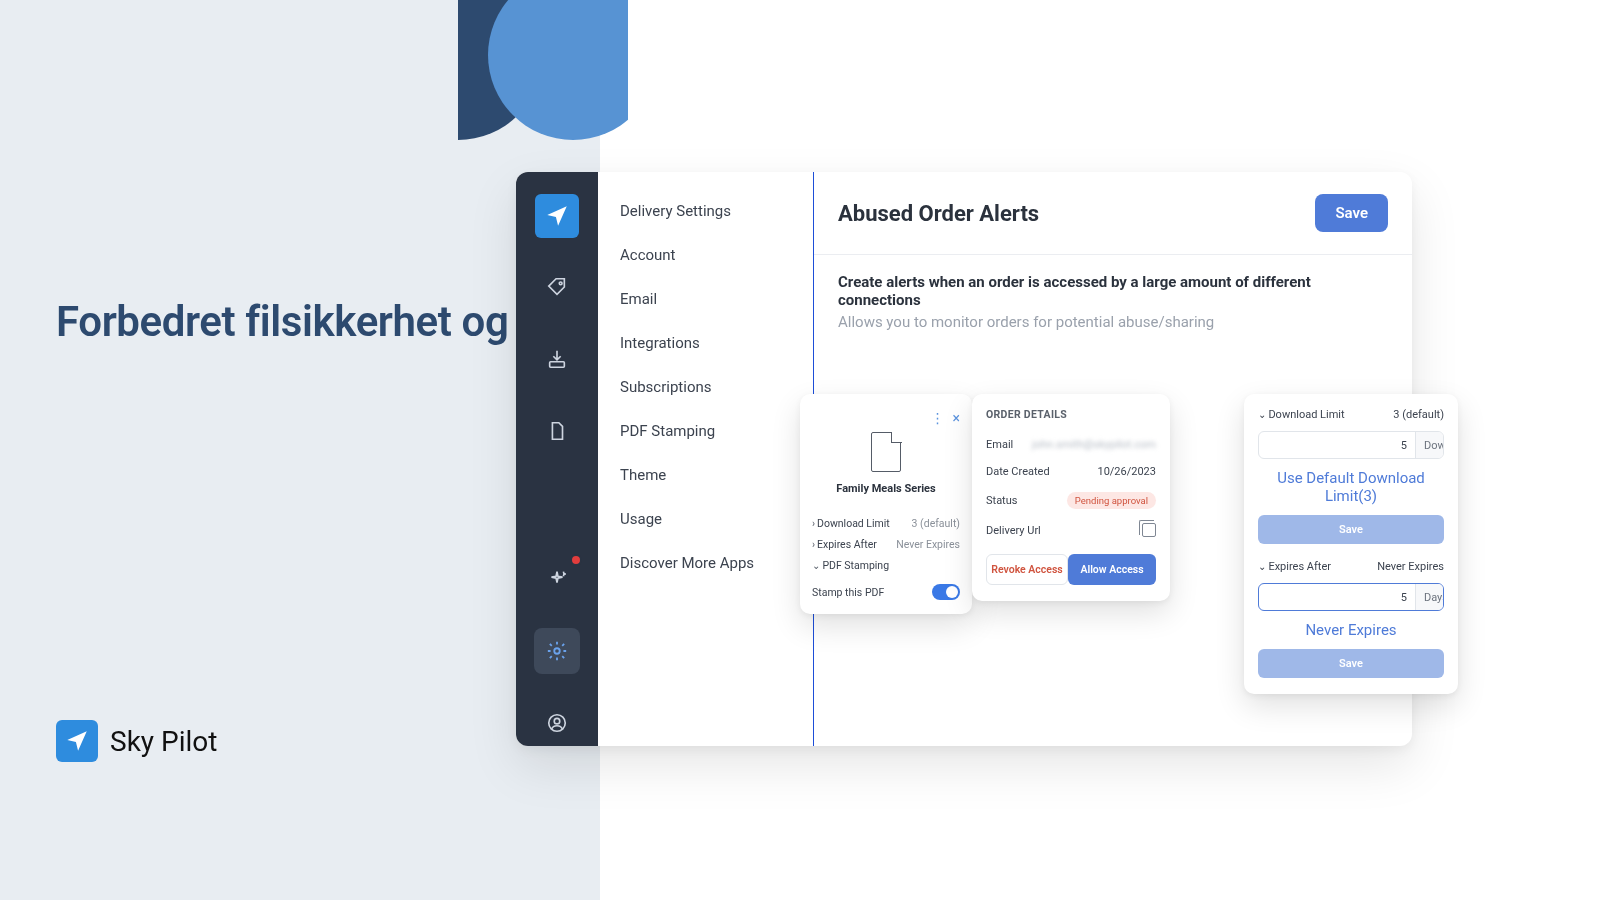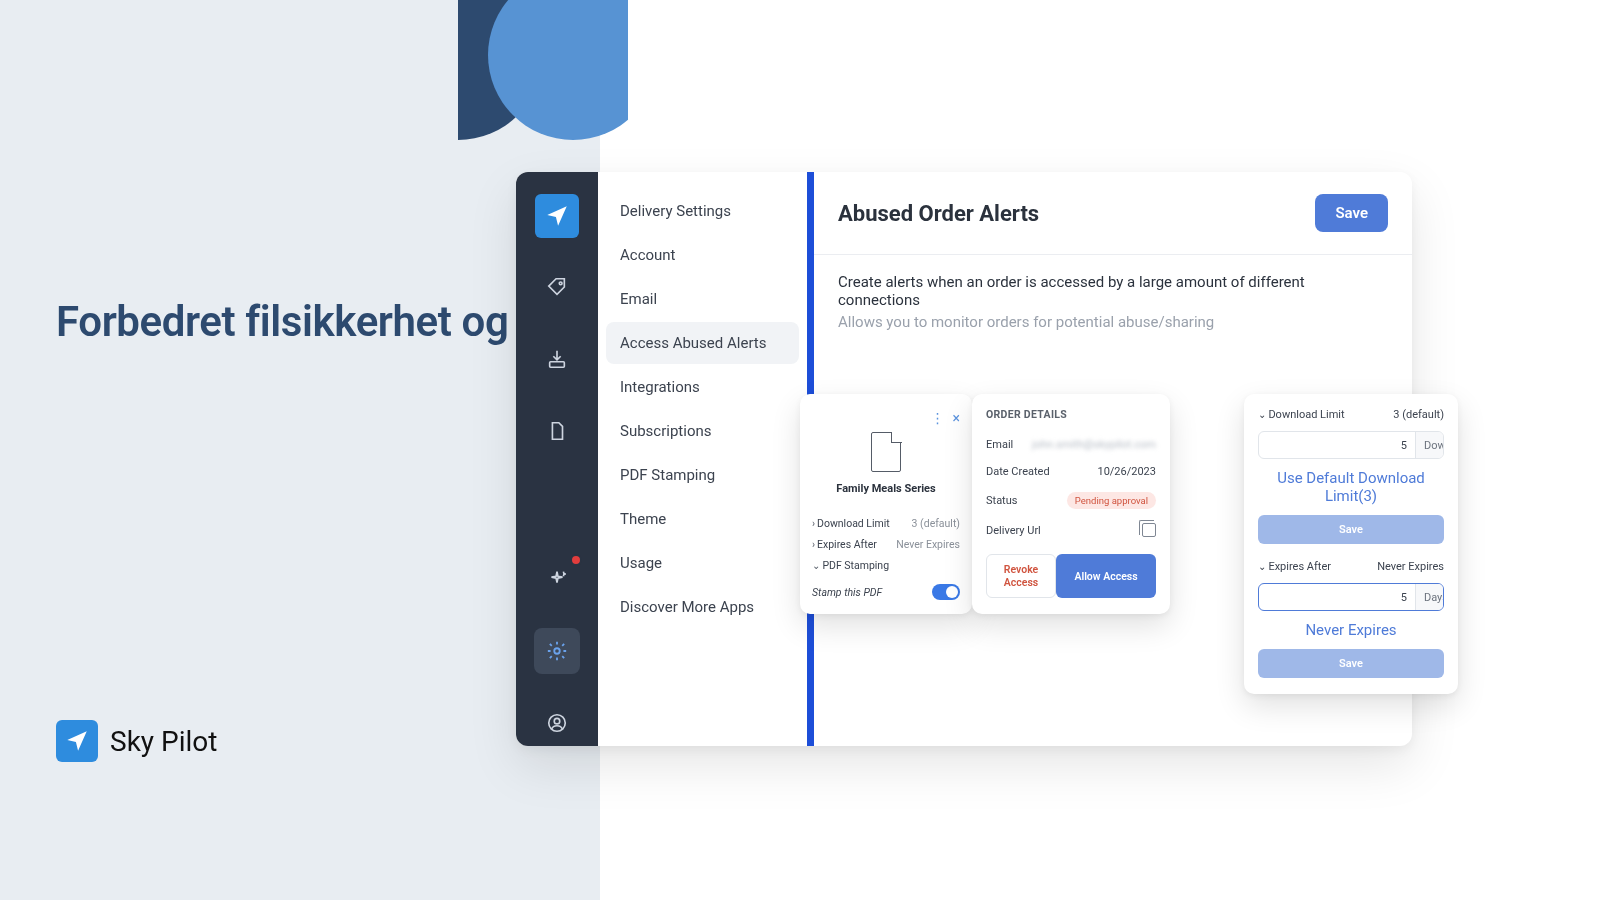--- a/index.html
+++ b/index.html
@@ -15,55 +15,55 @@
 .brand-name{font-size:28px;font-weight:400;color:#111;}
 .app{position:absolute;left:516px;top:172px;width:896px;height:574px;border-radius:12px;background:#fff;box-shadow:0 20px 50px rgba(0,0,0,.10),0 4px 12px rgba(0,0,0,.05);overflow:visible;display:flex;}
 .rail{width:82px;background:#2a3342;border-radius:12px 0 0 12px;display:flex;flex-direction:column;align-items:center;padding-top:22px;gap:26px;}
 .rail-logo{width:44px;height:44px;background:#2e8cde;border-radius:6px;display:flex;align-items:center;justify-content:center;}
 .rail-logo svg{width:26px;height:26px;}
 .rail-item{width:46px;height:46px;display:flex;align-items:center;justify-content:center;border-radius:8px;color:#cdd4df;cursor:pointer;position:relative;}
 .rail-item.active{background:#3e495a;color:#6aa2ec;}
 .rail-item svg{width:22px;height:22px;}
 .rail-spacer{flex:1;}
 .rail-dot{position:absolute;top:-2px;right:-2px;width:12px;height:12px;background:#e23d3d;border-radius:50%;border:2px solid #2a3342;}
-.subnav{width:216px;border-right:7px solid #1d4ed8;padding:18px 8px;}
+.subnav{width:216px;border-right:1px solid #1d4ed8;padding:18px 8px;}
 .subnav-item{padding:12px 14px;font-size:15px;color:#3c434f;border-radius:8px;cursor:pointer;margin-bottom:2px;}
 .subnav-item.active{background:#f1f3f6;}
 .main{flex:1;padding:22px 24px;position:relative;}
 .main-head{display:flex;align-items:center;justify-content:space-between;margin-bottom:22px;}
 .main-title{font-size:22px;font-weight:700;color:#2b323d;}
 .btn-save{background:#4f7bd8;color:#fff;border:none;border-radius:8px;padding:10px 20px;font-size:15px;font-weight:600;cursor:pointer;}
 .main-divider{height:1px;background:#ebedf1;margin:0 -24px 18px;}
-.desc-bold{font-size:15px;font-weight:400;color:#2b323d;margin-bottom:4px;}
+.desc-bold{font-size:15px;font-weight:700;color:#2b323d;margin-bottom:4px;}
 .desc-sub{font-size:15px;color:#9aa1ac;}
 
 .card{position:absolute;background:#fff;border-radius:10px;box-shadow:0 12px 30px rgba(0,0,0,.12),0 2px 6px rgba(0,0,0,.06);}
 .card-product{left:800px;top:394px;width:172px;padding:16px 12px 14px;}
 .card-product-top{display:flex;justify-content:flex-end;gap:8px;color:#5b93de;font-size:14px;margin-bottom:6px;}
 .doc-icon{width:30px;height:40px;border:1.5px solid #555c67;border-radius:2px;margin:0 auto 10px;position:relative;}
 .doc-icon::before{content:"";position:absolute;top:-1.5px;right:-1.5px;width:10px;height:10px;background:#fff;border-left:1.5px solid #555c67;border-bottom:1.5px solid #555c67;}
 .doc-title{text-align:center;font-size:11px;font-weight:700;color:#2b323d;margin-bottom:18px;}
 .kv-row{display:flex;align-items:center;justify-content:space-between;font-size:10.5px;color:#3c434f;padding:4px 0;}
 .kv-row .chev{font-size:10px;margin-right:2px;color:#555c67;}
 .kv-val{color:#8a9099;}
-.stamp-row{display:flex;align-items:center;justify-content:space-between;font-size:10.5px;color:#3c434f;margin-top:8px;font-style:italic;}
+.stamp-row{display:flex;align-items:center;justify-content:space-between;font-size:10.5px;color:#3c434f;margin-top:8px;}
 .toggle{width:28px;height:16px;background:#3a79e6;border-radius:10px;position:relative;}
 .toggle::after{content:"";position:absolute;right:2px;top:2px;width:12px;height:12px;background:#fff;border-radius:50%;}
 .card-order{left:972px;top:394px;width:198px;padding:14px 14px 16px;}
 .card-order-title{font-size:10.5px;font-weight:700;letter-spacing:.3px;color:#5a616b;margin-bottom:10px;}
 .ord-row{display:flex;align-items:center;justify-content:space-between;font-size:11px;color:#3c434f;padding:7px 0;}
 .ord-val{color:#3c434f;}
 .blur{color:#b6bcc5;filter:blur(2px);}
 .pill{background:#fde7e4;color:#d0543f;font-size:9.5px;padding:3px 8px;border-radius:10px;}
 .copy-icon{width:14px;height:14px;border:1.5px solid #7f8793;border-radius:2px;position:relative;}
 .copy-icon::before{content:"";position:absolute;top:-4px;left:-4px;width:14px;height:14px;border:1.5px solid #7f8793;border-right:none;border-bottom:none;border-radius:2px 0 0 0;}
 .ord-actions{display:flex;margin-top:10px;}
 .btn-outline{flex:1;border:1px solid #e1e5ea;background:#fff;border-radius:6px;padding:8px 0;font-size:10.5px;font-weight:600;cursor:pointer;}
 .btn-outline.danger{color:#d0543f;}
-.btn-solid{flex:1;background:#4f7bd8;color:#fff;border:none;border-radius:6px;padding:8px 16px;font-size:10.5px;font-weight:600;cursor:pointer;}
+.btn-solid{flex:1;background:#4f7bd8;color:#fff;border:none;border-radius:6px;padding:8px 4px;font-size:10.5px;font-weight:600;cursor:pointer;}
 .card-limit{left:1244px;top:394px;width:214px;padding:14px 14px 16px;}
 .lim-head{display:flex;align-items:center;justify-content:space-between;font-size:11px;color:#3c434f;margin-bottom:10px;}
 .lim-head .chev{font-size:10px;margin-right:2px;}
 .lim-val{color:#3c434f;}
 .input-row{display:flex;align-items:center;border:1px solid #e1e5ea;border-radius:6px;height:28px;overflow:hidden;}
 .input-row input{flex:1;border:none;outline:none;text-align:right;padding:0 8px;font-size:11px;color:#3c434f;}
 .input-row .suffix{padding:0 8px;font-size:11px;color:#6c737e;border-left:1px solid #e1e5ea;height:100%;display:flex;align-items:center;background:#f7f8fa;}
 .input-row.f{border-color:#4f7bd8;}
 .input-row.f input{color:#3c434f;}
 .link-default{color:#4f7bd8;font-size:15px;text-align:center;margin-top:10px;cursor:pointer;}
@@ -134,21 +134,20 @@
             <circle cx="12" cy="10" r="3"></circle>
             <path d="M6 19 C7 16 10 15 12 15 C14 15 17 16 18 19"></path>
           </svg>
         </div>
     </div>
 
     <div class="subnav">
       <div class="subnav-item">Delivery Settings</div>
       <div class="subnav-item">Account</div>
       <div class="subnav-item">Email</div>
-      <div class="subnav-item active">Access Abused Alerts</div>
       <div class="subnav-item">Integrations</div>
       <div class="subnav-item">Subscriptions</div>
       <div class="subnav-item">PDF Stamping</div>
       <div class="subnav-item">Theme</div>
       <div class="subnav-item">Usage</div>
       <div class="subnav-item">Discover More Apps</div>
     </div>
 
     <div class="main">
       <div class="main-head">

